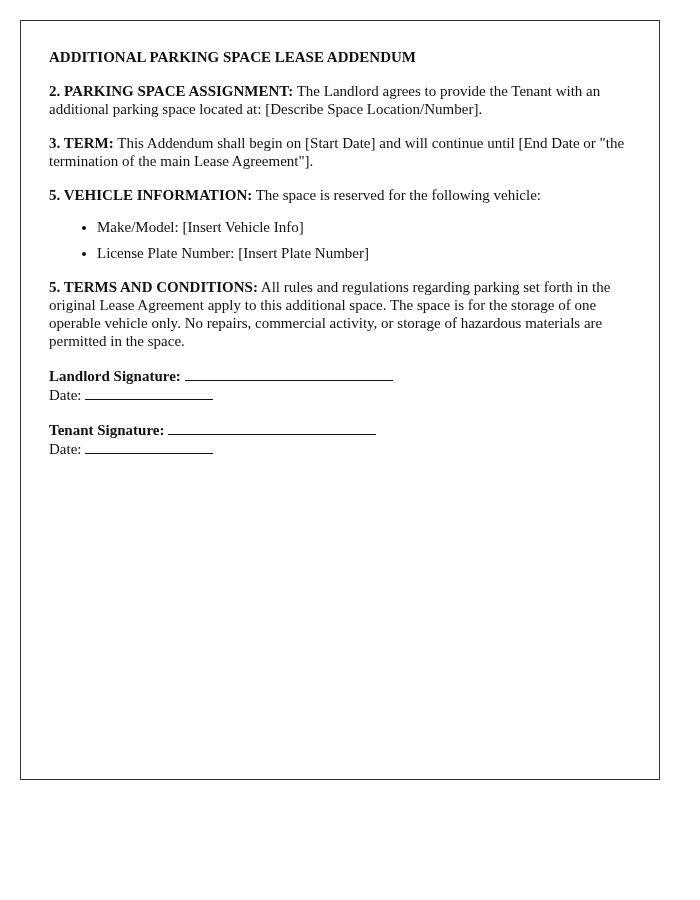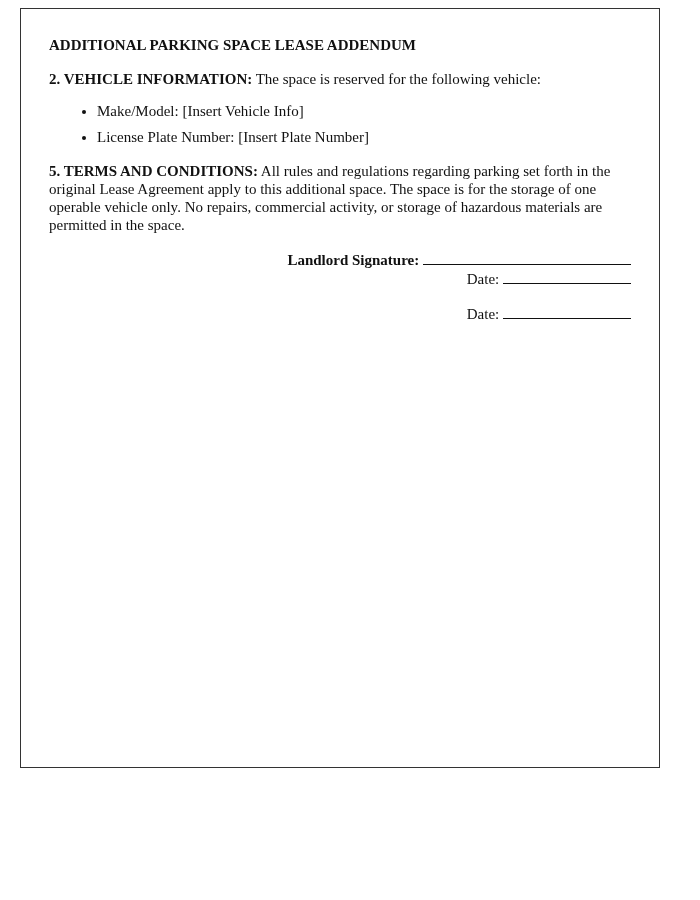--- a/index.html
+++ b/index.html
@@ -1,44 +1,47 @@
 <!DOCTYPE html>
 <html><head>
 <meta charset="utf-8">
 <style>
   html, body { margin: 0; padding: 0; background: #ffffff; }
   body { width: 700px; height: 900px; position: relative; font-family: "Liberation Serif", "DejaVu Serif", serif; color: #111; }
   .page {
-    position: absolute; left: 20px; top: 8px;
+    position: absolute; left: 20px; top: 20px;
     width: 640px; height: 760px;
     border: 1px solid #333; box-sizing: border-box;
     padding: 27px 28px 0 28px;
     font-size: 15px; line-height: 18px;
   }
   h1 { font-size: 15px; font-weight: bold; margin: 0 0 16px 0; line-height: 18px; }
   p { margin: 0 0 16px 0; }
   b { font-weight: bold; }
   ul { margin: -2px 0 16px 0; padding-left: 40px; }
   li { margin: 8px; }
-  .sig { margin: 0 0 16px 0; text-align: right; }
+  .sig { margin: 0 0 16px 0; }
   .line { display: inline-block; border-bottom: 1px solid #111; vertical-align: baseline; height: 14px; }
 </style>
 </head>
 <body>
 
 <div class="page">
   <h1>ADDITIONAL PARKING SPACE LEASE ADDENDUM</h1>
 
-  <p><b>2. VEHICLE INFORMATION:</b><span> The space is reserved for the following vehicle:</span></p>
+  <p><b>2. PARKING SPACE ASSIGNMENT:</b><span> The Landlord agrees to provide the Tenant with an additional parking space located at: [Describe Space Location/Number].</span></p>
+  <p><b>3. TERM:</b><span> This Addendum shall begin on [Start Date] and will continue until [End Date or "the termination of the main Lease Agreement"].</span></p>
+  <p><b>5. VEHICLE INFORMATION:</b><span> The space is reserved for the following vehicle:</span></p>
   <ul>
     <li>Make/Model: [Insert Vehicle Info]</li>
     <li>License Plate Number: [Insert Plate Number]</li>
   </ul>
   <p><b>5. TERMS AND CONDITIONS:</b><span> All rules and regulations regarding parking set forth in the original Lease Agreement apply to this additional space. The space is for the storage of one operable vehicle only. No repairs, commercial activity, or storage of hazardous materials are permitted in the space.</span></p>
 
   <div class="sig">
     <div><b>Landlord Signature:</b> <span class="line" style="width:208px"></span></div>
     <div><span>Date:</span> <span class="line" style="width:128px"></span></div>
   </div>
   <div class="sig">
+    <div><b>Tenant Signature:</b> <span class="line" style="width:208px"></span></div>
     <div><span>Date:</span> <span class="line" style="width:128px"></span></div>
   </div>
 </div>
 
 </body></html>

